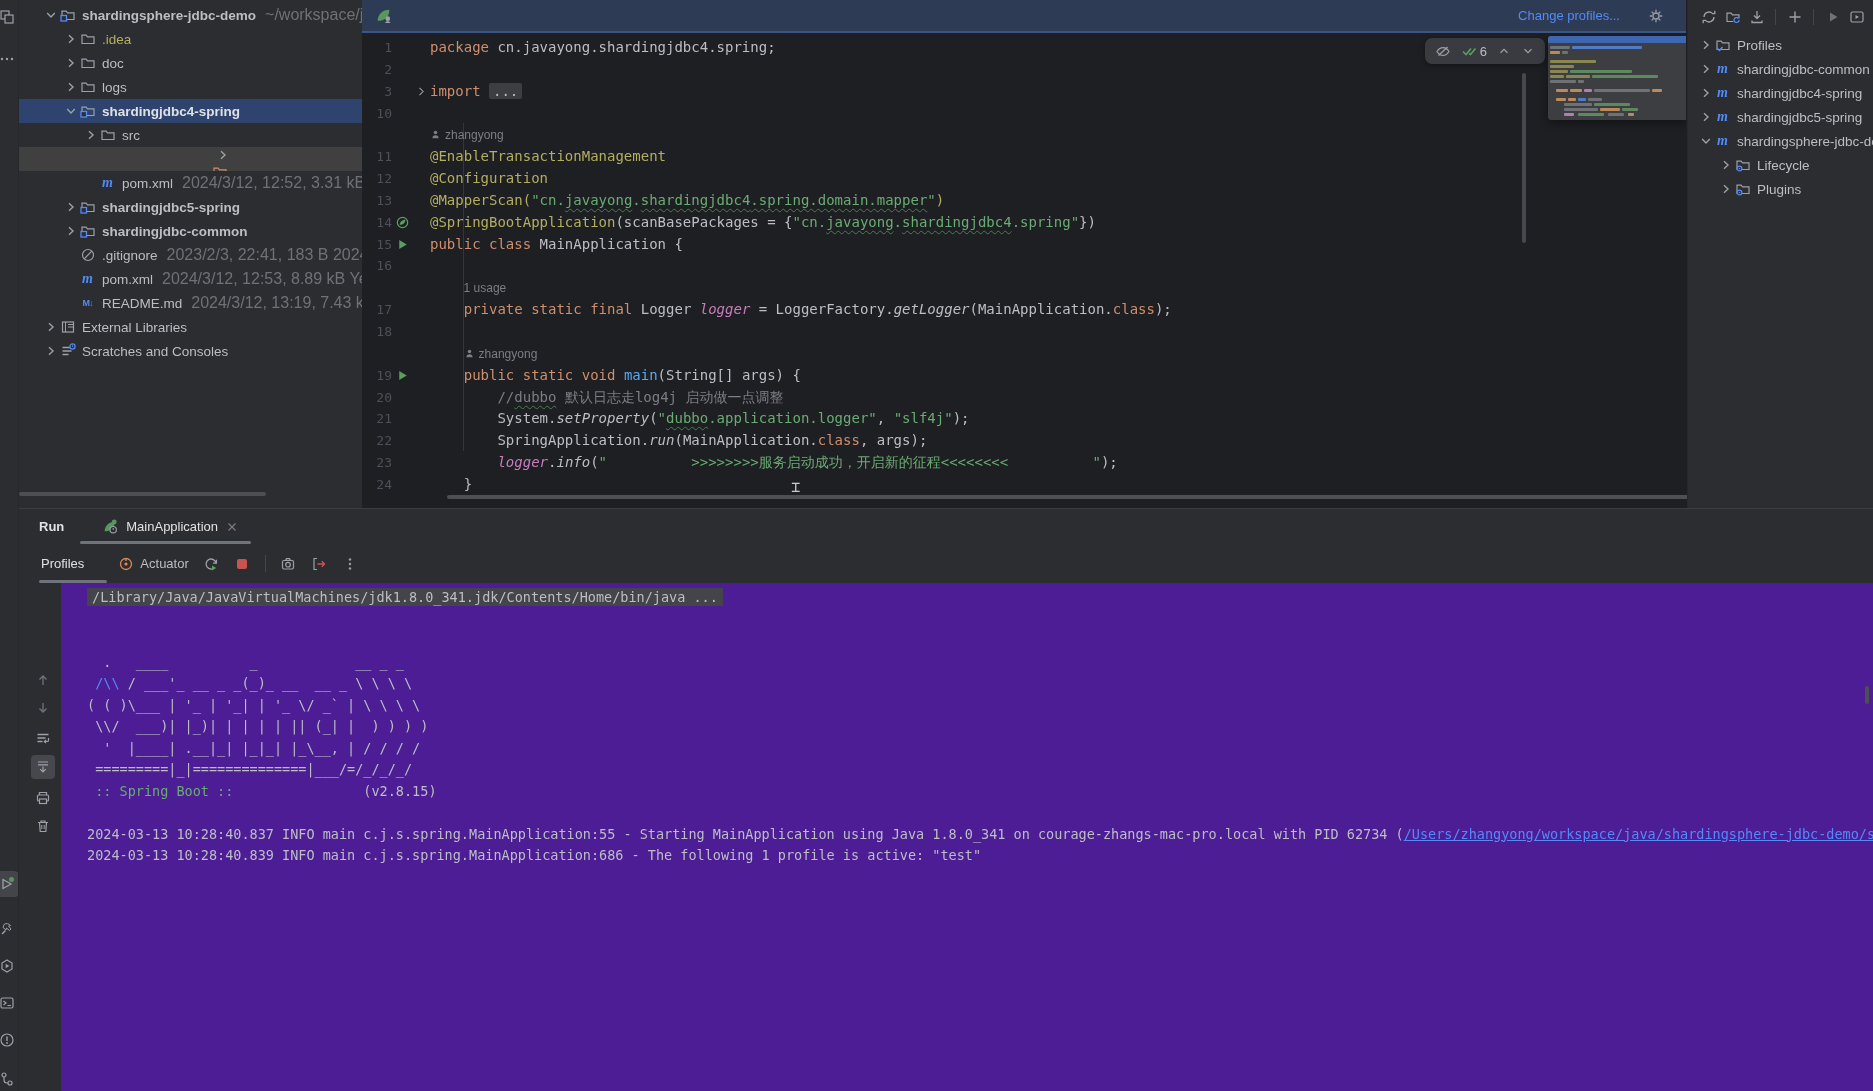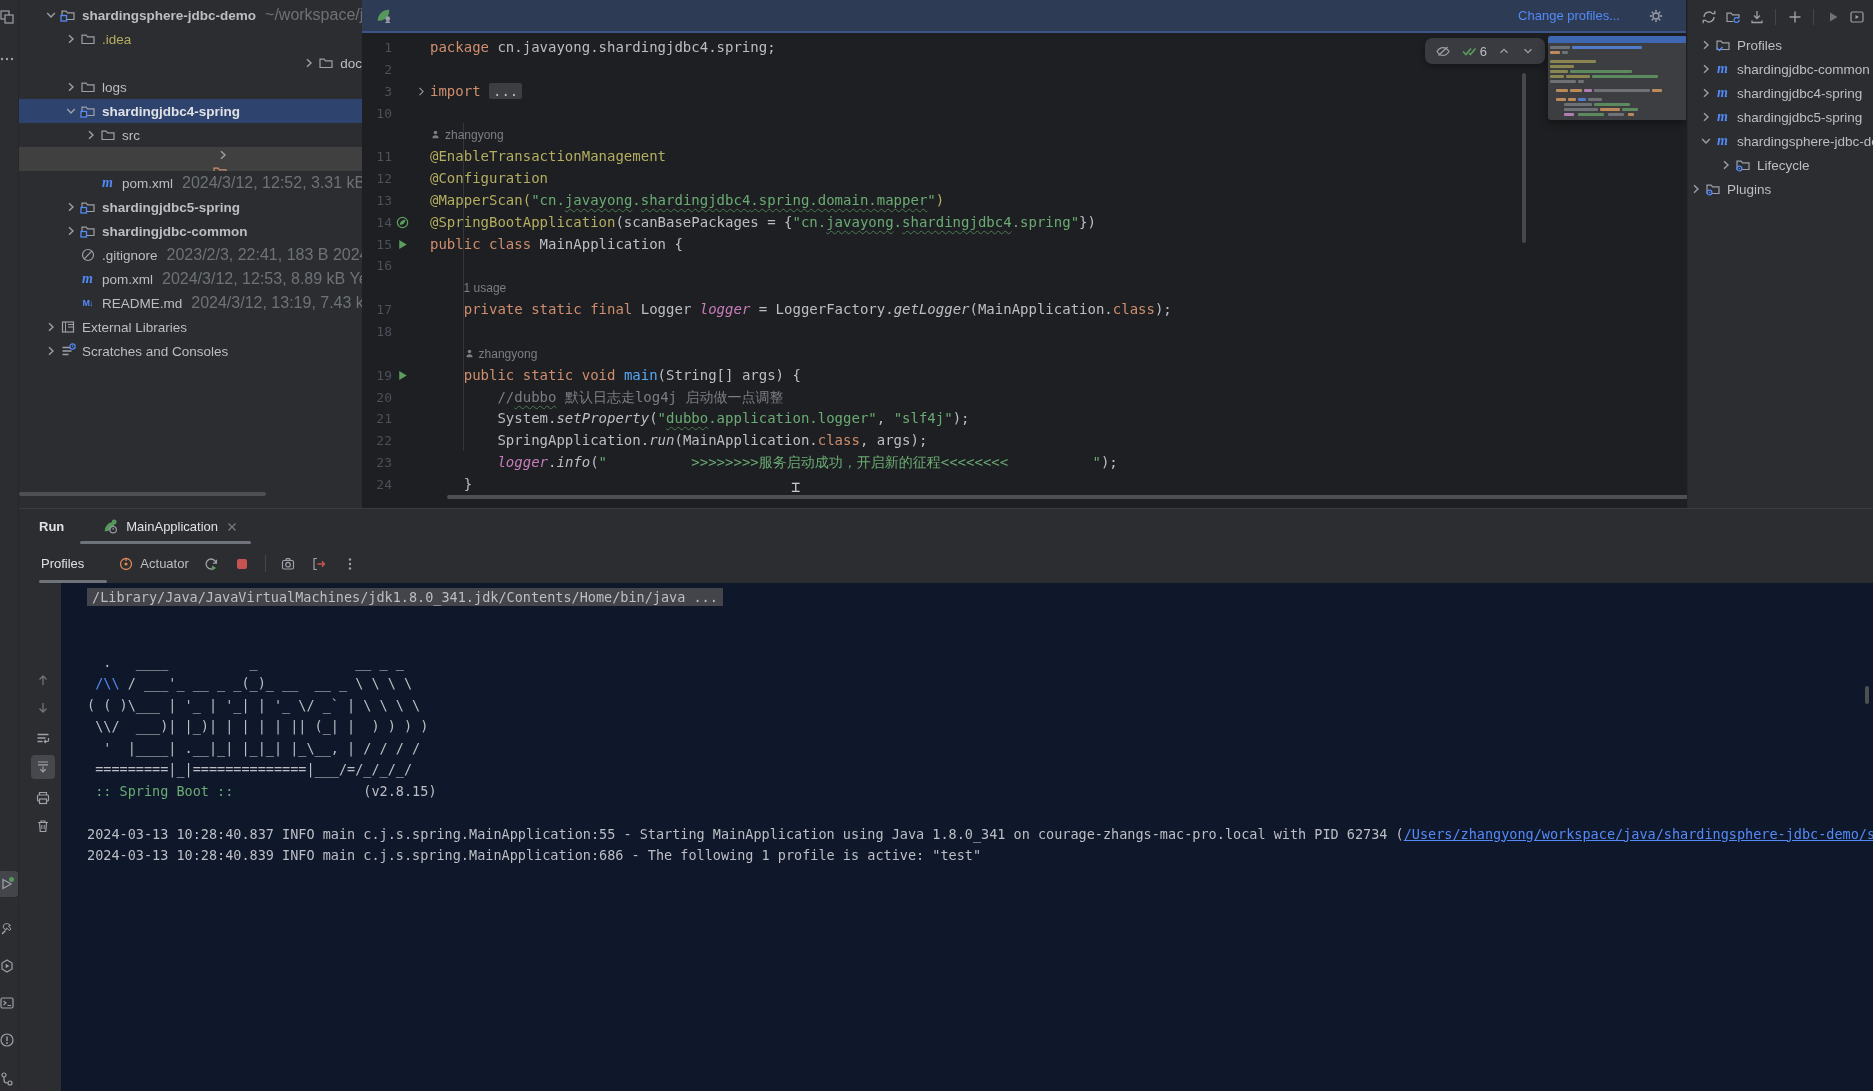--- a/index.html
+++ b/index.html
@@ -65,21 +65,21 @@
   #runbar{position:relative;height:39px;display:flex;align-items:center;}
   #runbar .ctab{margin-left:22px;color:#dfe1e5;font-size:13px;}
   .cline2{position:absolute;left:20px;top:71px;width:68px;height:3px;background:#6f737a;border-radius:2px;}
   #runbar .atab{display:flex;align-items:center;gap:6px;margin-left:34px;color:#bcbec4;}
   #runbar .bico{width:17px;height:17px;display:flex;align-items:center;justify-content:center;margin-left:14px;cursor:pointer;}
   #runbar .vsep{width:1px;height:17px;background:#43454a;margin-left:14px;}
   #consolewrap{position:absolute;left:0;top:74px;right:0;bottom:0;}
   #ctoolbar{position:absolute;left:0;top:0;width:42px;bottom:0;}
   .ctb{position:absolute;left:12px;width:24px;height:24px;display:flex;align-items:center;justify-content:center;border-radius:4px;color:#9da0a8;}
   .ctb.sel{background:#46484d;}
-  #console{position:absolute;left:42px;top:0;right:0;bottom:0;background:#0f172a;overflow:hidden;}
+  #console{position:absolute;left:42px;top:0;right:0;bottom:0;background:#4c1d95;overflow:hidden;}
   .conline{height:21.5px;line-height:21.5px;white-space:pre;font-family:"DejaVu Sans Mono",monospace;font-size:13.5px;color:#bcbec4;}
   .con-hl{background:#43454a;padding:1px 5px;}
   .con-blue{color:#548af7;}
   .con-green{color:#6aab73;}
   .con-link{color:#548af7;text-decoration:underline;cursor:pointer;}
   #console .pad{padding-left:26px;padding-top:4px;}
   #cscroll{position:absolute;right:4px;top:103px;width:4px;height:18px;background:#4d4f52;border-radius:2px;}
   
   #ibeam{position:absolute;left:791px;top:478px;color:#c9cbce;font-family:"DejaVu Sans Mono",monospace;font-size:15px;pointer-events:none;}
 </style>
@@ -165,21 +165,21 @@
             <path d="M6 4.2l4 3.8-4 3.8" stroke="#9da0a8" stroke-width="1.4"></path>
           </svg>
         </span>
         <span class="tico">
           <svg width="16" height="16" viewBox="0 0 16 16" fill="none">
             <path d="M2 4.2h4.1l1.4 1.7h6.5v6.6H2z" stroke="#9da0a8" stroke-width="1.2"></path>
           </svg>
         </span>
         <span class="tlabel olive">.idea</span>
       </div>
-      <div class="trow" style="padding-left: 44px; justify-content: flex-end;">
+      <div class="trow" style="padding-left: 44px;">
         <span class="tchev">
           <svg width="16" height="16" viewBox="0 0 16 16" fill="none">
             <path d="M6 4.2l4 3.8-4 3.8" stroke="#9da0a8" stroke-width="1.4"></path>
           </svg>
         </span>
         <span class="tico">
           <svg width="16" height="16" viewBox="0 0 16 16" fill="none">
             <path d="M2 4.2h4.1l1.4 1.7h6.5v6.6H2z" stroke="#9da0a8" stroke-width="1.2"></path>
           </svg>
         </span>
@@ -564,21 +564,21 @@
           </span>
           <span class="tico">
             <svg width="16" height="16" viewBox="0 0 16 16" fill="none">
               <path d="M2 4.2h4.1l1.4 1.7h6.5v6.6H2z" stroke="#9da0a8" stroke-width="1.2"></path>
               <circle cx="4.5" cy="11.5" r="2.4" fill="#2b2d30" stroke="#548af7" stroke-width="1.2"></circle>
               <circle cx="4.5" cy="11.5" r=".8" fill="#548af7"></circle>
             </svg>
           </span>
           <span class="tlabel dim">Lifecycle</span>
         </div>
-        <div class="trow" style="">
+        <div class="trow" style="padding-left: 30px;">
           <span class="tchev">
             <svg width="16" height="16" viewBox="0 0 16 16" fill="none">
               <path d="M6 4.2l4 3.8-4 3.8" stroke="#9da0a8" stroke-width="1.4"></path>
             </svg>
           </span>
           <span class="tico">
             <svg width="16" height="16" viewBox="0 0 16 16" fill="none">
               <path d="M2 4.2h4.1l1.4 1.7h6.5v6.6H2z" stroke="#9da0a8" stroke-width="1.2"></path>
               <circle cx="4.5" cy="11.5" r="2.4" fill="#2b2d30" stroke="#548af7" stroke-width="1.2"></circle>
               <circle cx="4.5" cy="11.5" r=".8" fill="#548af7"></circle>

